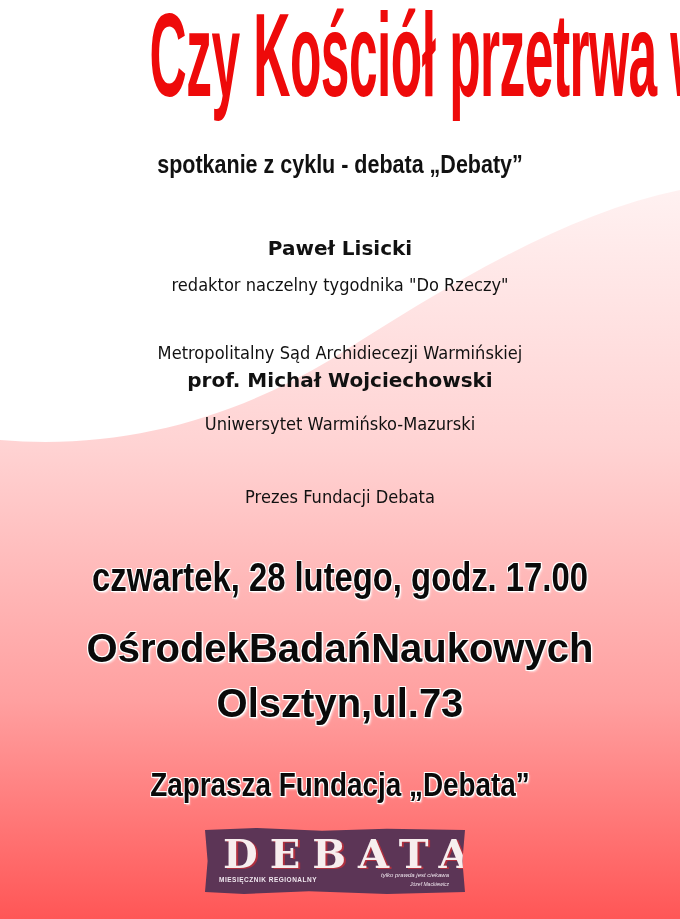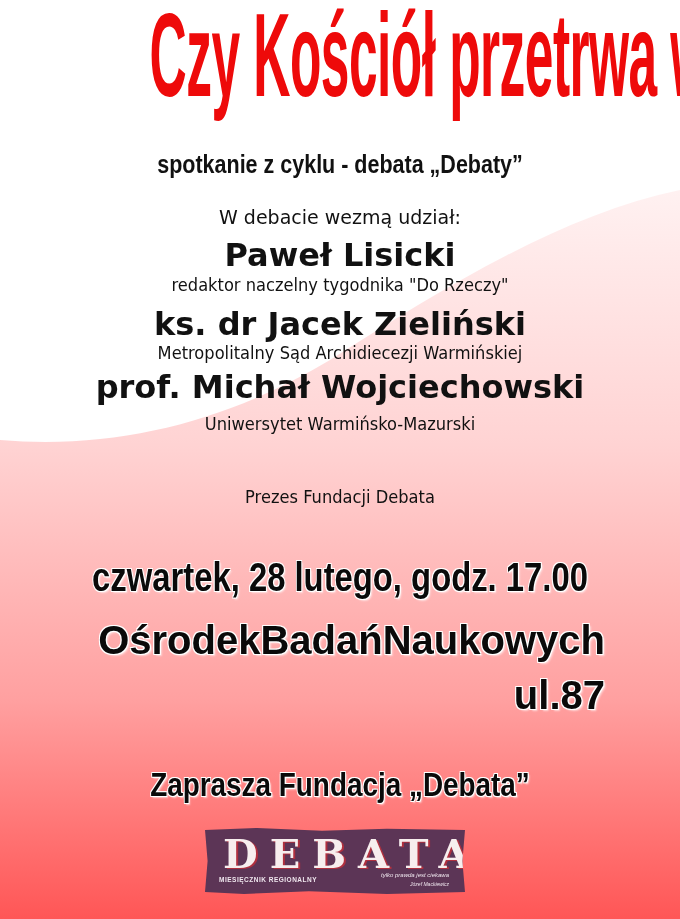--- a/index.html
+++ b/index.html
@@ -14,31 +14,31 @@
     transform:scaleX(0.56); transform-origin:center top; white-space:nowrap;
   }
   .title-inner { display:inline-block; transform:scaleY(1.28); transform-origin:center top; }
   .subtitle {
     position:absolute; left:0; width:680px; top:150px;
     font-family:"Liberation Sans", sans-serif; font-weight:700; font-size:25px;
     color:#111; transform:scaleX(0.86); transform-origin:center;
   }
   .line { position:absolute; left:0; width:680px; font-family:"DejaVu Sans", sans-serif; color:#111; white-space:nowrap; }
   .intro { top:206px; font-size:19px; }
-  .name { font-weight:700; font-size:32px; }
+  .name { font-weight:700; font-size:20px; }
   .role { font-size:17.5px; }
   .cond { transform:scaleX(0.93); transform-origin:center; }
   .event {
     position:absolute; left:0; width:680px; font-family:"Liberation Sans", sans-serif; font-weight:700;
     color:#0a0a0a; white-space:nowrap;
     text-shadow: 1px 1px 0 #fff, -1px -1px 0 #fff, 1px -1px 0 #fff, -1px 1px 0 #fff, 2px 2px 2px rgba(255,255,255,0.6);
   }
   .date { top:555px; font-size:40px; transform:scaleX(0.82); transform-origin:center; }
   .venue { top:618px; font-size:40px; }
-  .venue .wrapper, .addr .wrapper { display:flex; justify-content:flex-end; width:530px; margin:0 auto; transform:scaleX(1); }
+  .venue .wrapper, .addr .wrapper { display:flex; justify-content:center; width:530px; margin:8px auto; transform:scaleX(1); }
   .addr { top:673px; font-size:40px; }
   .invite { top:765px; font-size:34px; transform:scaleX(0.82); transform-origin:center; }
   .logo {
     position:absolute; left:205px; top:828px; width:260px; height:66px; background:#5c3556;
     clip-path: polygon(0 3%, 20% 0, 45% 4%, 70% 1%, 100% 3%, 99% 50%, 100% 97%, 70% 100%, 40% 96%, 15% 100%, 0 97%, 1% 50%);
   }
   .logo-word {
     position:absolute; left:18px; top:2px; width:240px; font-family:"DejaVu Serif", serif; font-weight:700;
     font-size:40px; color:#f7eeee; letter-spacing:12px; text-align:left;
     text-shadow: 2px 1px 0 #b0303f;
@@ -61,46 +61,45 @@
       </linearGradient>
     </defs>
     <rect x="0" y="0" width="680" height="919" fill="#ffffff"></rect>
     <path d="M0,440 C120,450 230,420 330,360 C440,290 560,215 680,190 L680,919 L0,919 Z" fill="url(#g)"></path>
   </svg>
 
   <div class="content">
     <div class="title"><span class="title-inner">Czy Kościół przetrwa w demokracji ?</span></div>
     <div class="subtitle">spotkanie z cyklu - debata „Debaty”</div>
 
-    <div class="line intro">W debacie wezmą udział:</div>
 
     <div class="line name" style="top:236px;">Paweł Lisicki</div>
     <div class="line role cond" style="top:275px;">redaktor naczelny tygodnika "Do Rzeczy"</div>
 
-    <div class="line name" style="top:305px;">ks. dr Jacek Zieliński</div>
     <div class="line role cond" style="top:343px;">Metropolitalny Sąd Archidiecezji Warmińskiej</div>
 
     <div class="line name" style="top:368px;">prof. Michał Wojciechowski</div>
     <div class="line role cond" style="top:414px;">Uniwersytet Warmińsko-Mazurski</div>
 
     <div class="line role cond" style="top:487px;">Prezes Fundacji Debata</div>
 
     <div class="event date">czwartek, 28 lutego, godz. 17.00</div>
 
     <div class="event venue">
       <div class="wrapper">
         <span>Ośrodek</span>
         <span>Badań</span>
         <span>Naukowych</span>
       </div>
     </div>
     <div class="event addr">
       <div class="wrapper">
+        <span>Olsztyn,</span>
         <span>ul.</span>
-        <span>87</span>
+        <span>73</span>
       </div>
     </div>
 
     <div class="event invite">Zaprasza Fundacja „Debata”</div>
 
     <div class="logo">
       <div class="logo-word">DEBATA.</div>
       <div class="logo-sub">MIESIĘCZNIK REGIONALNY</div>
       <div class="logo-motto">tylko prawda jest ciekawa</div>
       <div class="logo-author">Józef Mackiewicz</div>

